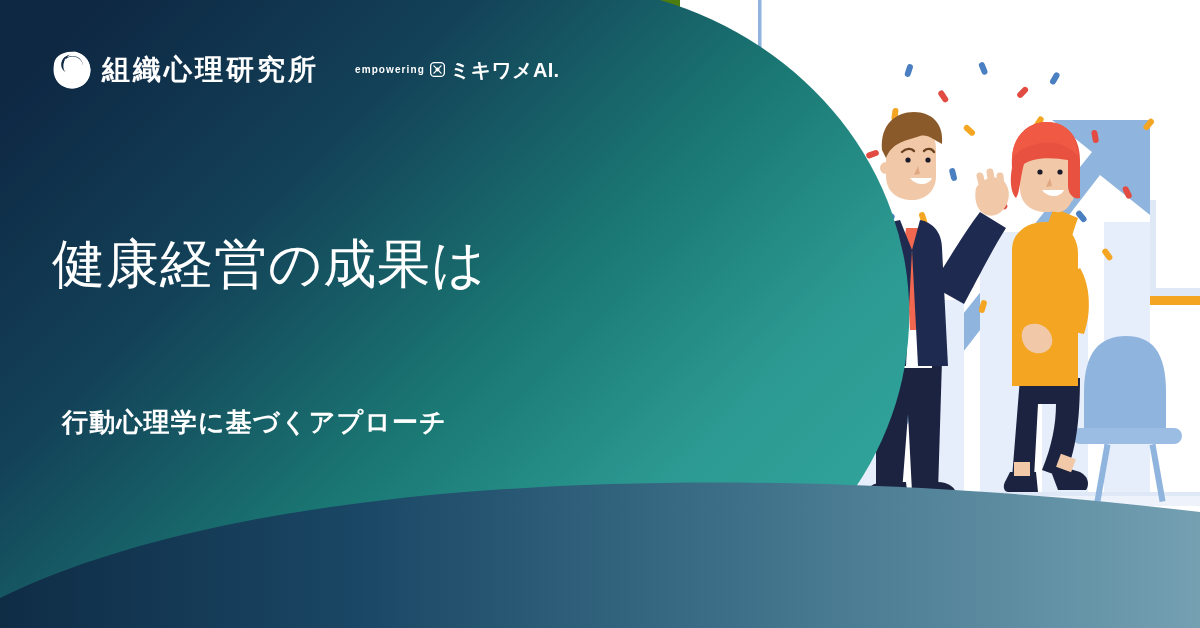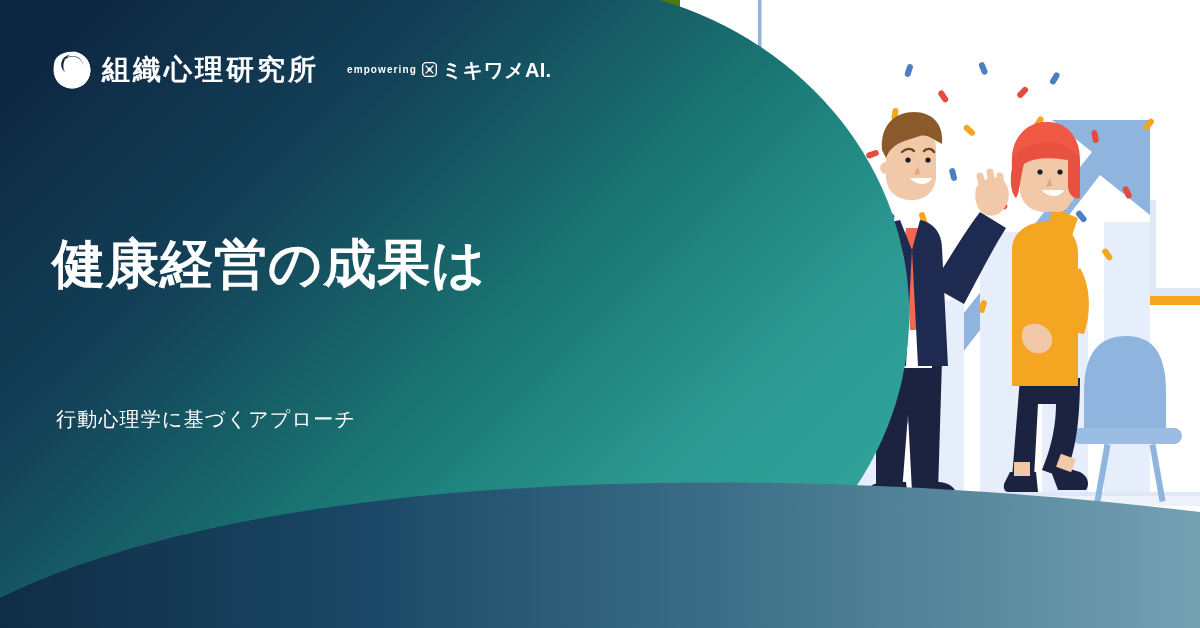--- a/index.html
+++ b/index.html
@@ -59,21 +59,21 @@
     line-height:1;
     white-space:nowrap;
   }
   .logo-divider{
     width:14px;
   }
   .empowering-group{
     display:flex;
     align-items:center;
     gap:5px;
-    margin-left:14px;
+    margin-left:22px;
     padding-bottom:1px;
   }
   .empowering-text{
     color:#ffffff;
     font-size:10px;
     font-weight:700;
     letter-spacing:1.1px;
     line-height:1;
     white-space:nowrap;
   }
@@ -92,33 +92,33 @@
   }
 
   
   .headline{
     position:absolute;
     left:52px; top:226px;
     color:#ffffff;
   }
   .headline-line{
     font-size:53px;
-    font-weight:700;
+    font-weight:400;
     line-height:1.42;
     letter-spacing:1px;
     white-space:nowrap;
   }
   .headline-line.indent{ padding-left:26px; }
 
   .subtitle{
     position:absolute;
-    left:56px; top:406px;
-    color:#ffffff;
-    font-size:20px;
-    font-weight:400;
+    left:62px; top:406px;
+    color:#ffffff;
+    font-size:26px;
+    font-weight:700;
     letter-spacing:1.2px;
     line-height:1.3;
     white-space:nowrap;
   }
 </style>
 </head>
 <body>
 
 <div class="banner">
 

